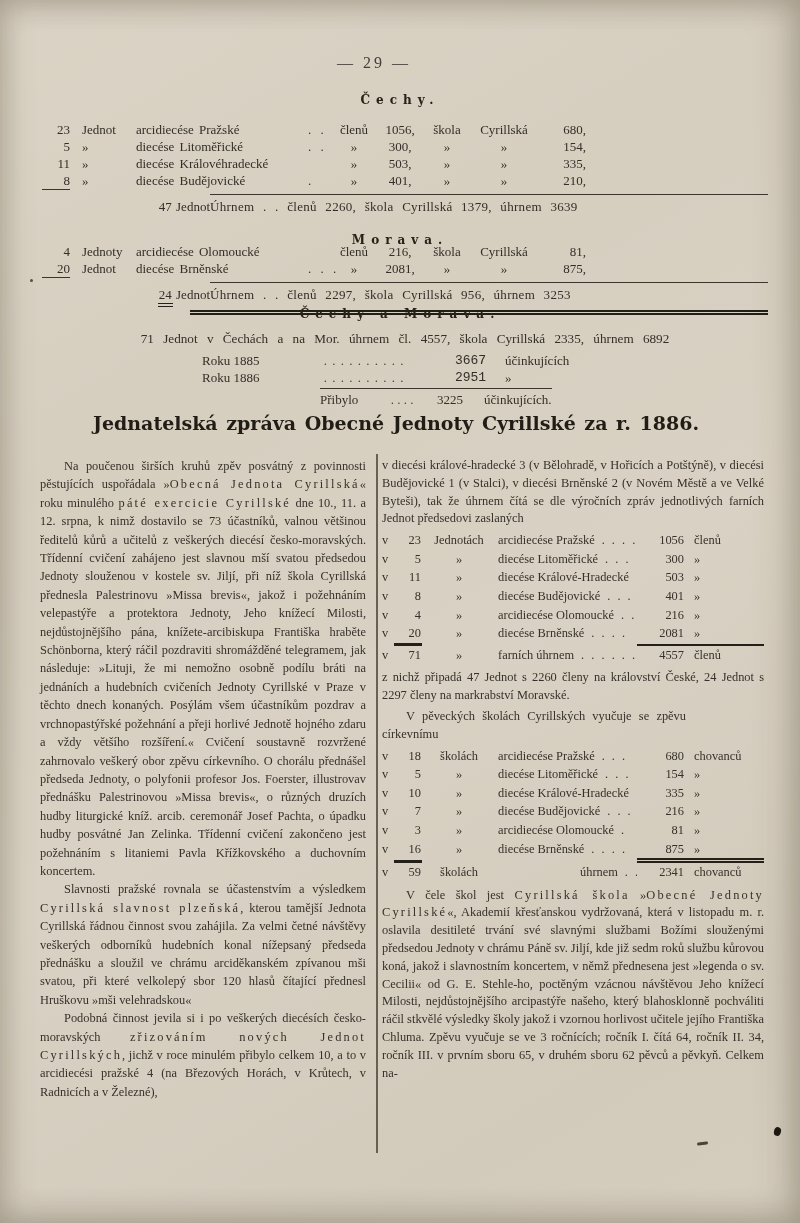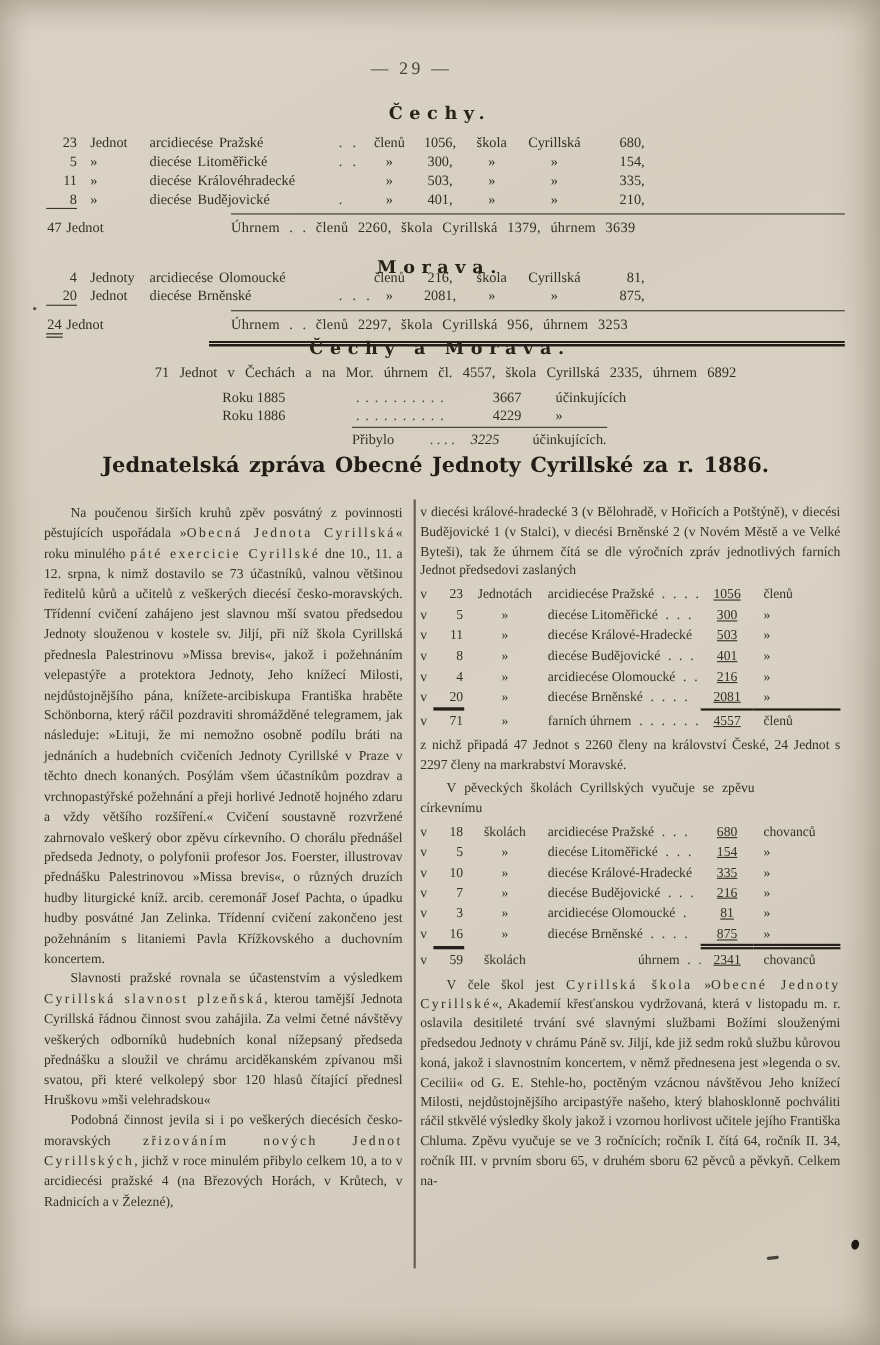--- a/index.html
+++ b/index.html
@@ -10,61 +10,61 @@
   }
   .page::after{
     content:"";position:absolute;inset:0;pointer-events:none;
     box-shadow:inset -16px 0 34px rgba(92,82,62,.20), inset 12px 0 28px rgba(92,82,62,.12),
                inset 0 -12px 26px rgba(92,82,62,.13), inset 0 10px 22px rgba(92,82,62,.10);
   }
   .pageno{position:absolute;top:54px;left:0;right:52px;text-align:center;
     font-size:16px;letter-spacing:3px;color:#45403a;}
   .sec-h{position:absolute;left:0;right:0;text-align:center;
     font-family:"DejaVu Serif",serif;font-weight:bold;color:#272218;
-    font-size:16px;letter-spacing:6px;}
+    font-size:12px;letter-spacing:6px;}
   #h-cechy{top:93px;}
   #h-morava{top:221px;margin-top:12px;}
   #h-cm{top:307px;}
 
   .ttable{position:absolute;left:42px;right:32px;font-size:13px;color:#332e27;}
   #t-cechy{top:121px;}
   #t-morava{top:243px;}
   .trow{display:flex;line-height:17px;white-space:nowrap;word-spacing:2px;}
   .t-c{width:28px;text-align:right;}
   .t-u{width:54px;padding-left:12px;}
   .t-l{width:172px;}
   .t-d{width:24px;color:#3c362e;letter-spacing:2px;}
   .t-m1{width:44px;text-align:center;}
   .t-m2{width:48px;text-align:center;}
   .t-s1{width:46px;text-align:center;}
   .t-s2{width:68px;text-align:center;}
   .t-s3{width:48px;text-align:right;}
   .c-ul .t-c{border-bottom:1.5px solid #3a342c;}
   .trowtotal{display:flex;margin-top:4px;line-height:17px;white-space:nowrap;}
-  .t-tc{width:168px;padding-top:4px;}
+  .t-tc{width:168px;padding-top:4px;text-align:right;}
   .t-tnum{display:inline-block;padding:0 1px;}
   .t-tnum.dbl{border-bottom:4px double #241f18;}
   .t-trest{flex:1;border-top:1.3px solid #3b352c;padding-top:3px;word-spacing:5px;letter-spacing:.3px;}
   .heavy-bar{margin-left:148px;margin-top:3px;height:5px;
     background:linear-gradient(#221d16 0 2px,rgba(0,0,0,0) 2px 3px,#221d16 3px 5px);}
 
   #cm-line{position:absolute;top:331px;left:42px;right:32px;text-align:center;
     font-size:13.2px;word-spacing:6px;color:#332e27;}
 
   #roku{position:absolute;top:352px;left:202px;font-size:13px;color:#332e27;}
   .rk-row{display:flex;line-height:17px;white-space:nowrap;}
   .rk-l{width:78px;}
   .rk-d{width:168px;text-align:center;color:#49433a;letter-spacing:1px;}
-  .rk-v{width:45px;text-align:left;}
+  .rk-v{width:45px;text-align:center;font-family:Liberation Mono, monospace;}
   .rk-s{width:112px;padding-left:12px;}
   .rk-rule{margin-left:118px;width:232px;border-top:1.3px solid #3b352c;margin-top:2px;}
   .rk-p{display:flex;margin-left:118px;line-height:17px;margin-top:2px;white-space:nowrap;}
   .pk-l{width:56px;}
   .pk-d{width:52px;text-align:center;color:#49433a;}
-  .pk-v{width:44px;text-align:left;font-style:italic;}
+  .pk-v{width:44px;text-align:center;}
   .pk-s{padding-left:12px;}
 
   #heading{position:absolute;top:412px;left:24px;right:32px;text-align:center;
     font-family:"DejaVu Serif",serif;font-weight:bold;font-size:19px;
     color:#211c15;word-spacing:2px;}
 
   #cols{position:absolute;top:457px;left:40px;width:724px;display:flex;}
   #col-l{width:326px;font-size:12.4px;line-height:18.4px;text-align:justify;}
   #col-r{width:382px;margin-left:16px;font-size:12.4px;line-height:17.8px;text-align:justify;}
   #divider{position:absolute;left:376px;top:454px;width:1.5px;height:699px;background:rgba(62,53,40,.72);}
@@ -73,21 +73,21 @@
   .sp{letter-spacing:2.2px;}
   #col-r .pgap{margin-top:3px;}
 
   .list{margin:3px 0 5px;}
   .lrow{display:flex;line-height:18.6px;white-space:nowrap;text-align:left;}
   .l-v{width:12px;}
   .l-n{width:26px;text-align:right;padding:0 1px;}
   .l-u{width:74px;text-align:center;}
   .l-l{flex:1;padding-left:2px;overflow:hidden;}
   .ld{margin-left:7px;letter-spacing:2px;color:#3c362e;}
-  .l-val{width:46px;text-align:center;padding:0 1px;text-decoration:underline;}
+  .l-val{width:46px;text-align:right;padding:0 1px;}
   .l-s{width:70px;padding-left:9px;}
   .r-heavy .l-n{border-bottom:3px solid #241f18;}
   .r-heavy .l-val,.r-heavy .l-s{border-bottom:2.5px solid #241f18;}
   .r-double .l-n{border-bottom:3px solid #241f18;}
   .r-double .l-val,.r-double .l-s{border-bottom:5px double #241f18;}
   .gap-l{padding-left:84px;}
   #p3-right{padding-right:78px;}
 
   .speck{position:absolute;background:#1a1510;border-radius:50%;}
   #spk1{left:774px;top:1127px;width:7px;height:9px;transform:rotate(14deg);}
@@ -192,21 +192,21 @@
   <div id="roku">
     <div class="rk-row">
       <span class="rk-l">Roku 1885</span>
       <span class="rk-d">. . . . . . . . . .</span>
       <span class="rk-v">3667</span>
       <span class="rk-s">účinkujících</span>
     </div>
     <div class="rk-row">
       <span class="rk-l">Roku 1886</span>
       <span class="rk-d">. . . . . . . . . .</span>
-      <span class="rk-v">4229</span>
+      <span class="rk-v">2951</span>
       <span class="rk-s">»</span>
     </div>
     <div class="rk-rule"></div>
     <div class="rk-p">
       <span class="pk-l">Přibylo</span>
       <span class="pk-d">. . . .</span>
       <span class="pk-v">3225</span>
       <span class="pk-s">účinkujících.</span>
     </div>
   </div>

